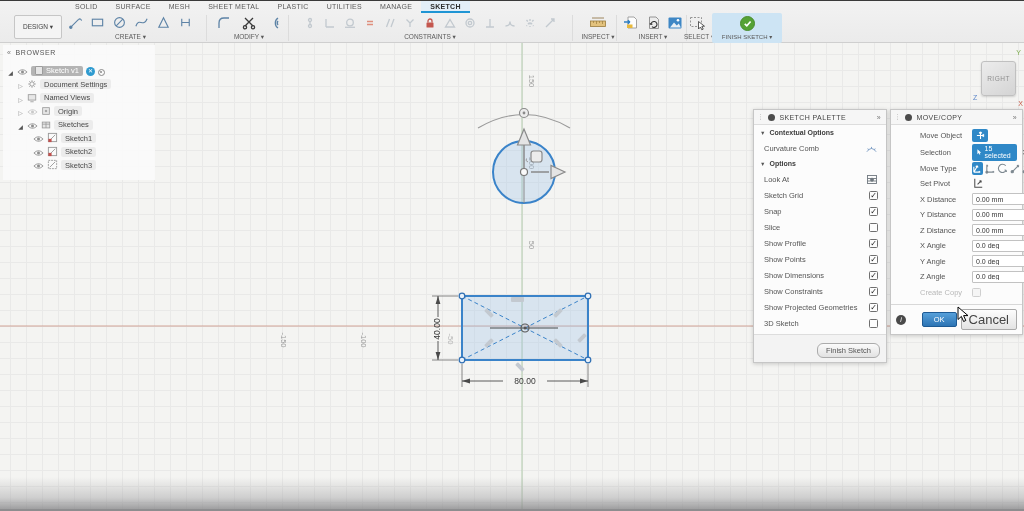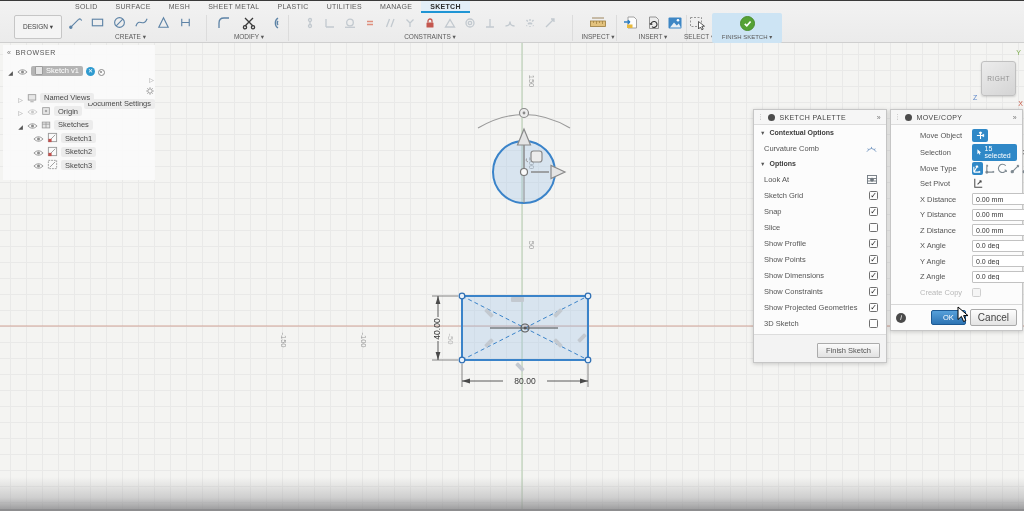--- a/index.html
+++ b/index.html
@@ -66,36 +66,36 @@
   .panel-header .chev { color:#777; font-size:7px; }
   .gear-dot { width:7px; height:7px; border-radius:50%; background:#4c4c4c; flex:none; }
 
   .sketch-palette { left:753px; top:108px; width:134px; }
   .sp-section { display:flex; align-items:center; gap:4px; height:15px; padding:0 6px; font-size:7px; font-weight:bold; color:#3d3d3d; }
   .sp-section .arr { font-size:5.5px; color:#555; }
   .sp-row { display:flex; align-items:center; height:16px; padding:0 8px 0 10px; font-size:7.5px; color:#555; }
   .sp-row .lbl { flex:1; white-space:nowrap; }
   .cb { width:9px; height:9px; border:1px solid #6f6f6f; border-radius:1.5px; background:#fdfdfd; font-size:8px; line-height:8px; color:#222; text-align:center; flex:none; }
   .sp-footer { border-top:1px solid #ddd; background:#f3f3f3; padding:4px 6px; text-align:right; margin-top:3px; }
-  .btn-gray { display:inline-block; font-size:7.5px; color:#555; padding:2px 8px; border:1px solid #ababab; border-radius:1px; background:linear-gradient(#fbfbfb,#e2e2e2); }
+  .btn-gray { display:inline-block; font-size:7.5px; color:#555; padding:2px 8px; border:1px solid #ababab; border-radius:6px; background:linear-gradient(#fbfbfb,#e2e2e2); }
 
   .move-copy { left:890px; top:108px; width:133px; }
   .mc-row { display:flex; align-items:center; min-height:15.5px; padding:0 6px 0 7px; font-size:7.5px; color:#555; }
   .mc-row .lbl { width:52px; flex:none; white-space:nowrap;margin-left:22px; }
   .mc-row .lbl.grayed { color:#b8b8b8; }
   .blue-btn { background:#2f88c7; border-radius:2px; color:#fff; display:inline-flex; align-items:center; justify-content:center; }
   .sel-pill { background:#2f88c7; border-radius:2px; color:#fff; font-size:7px; padding:1.5px 5px; display:inline-flex; align-items:center; gap:3px; }
   .x-clear { margin-left:5px; color:#555; font-size:7.5px; }
   .mt-btn { width:15px; height:13px; border-radius:2px; display:inline-flex; align-items:center; justify-content:center; color:#7d8890; margin-right:1.5px; }
   .mt-btn.active { background:#2f88c7; color:#fff; }
   .mc-input { width:62px; height:12px; border:1px solid #c2c2c2; border-radius:1px; background:#fff; font-size:7px; color:#333; padding:0 3px; font-family:"Liberation Sans",sans-serif; }
   .mc-footer { border-top:1px solid #d8d8d8; margin-top:4px; padding:4px 5px; display:flex; align-items:center; }
   .info-ic { width:10px; height:10px; border-radius:50%; background:#4a4a4a; color:#fff; font-size:7px; line-height:10px; text-align:center; font-style:italic; }
   .btn-ok { margin-left:auto; font-size:7.5px; color:#fff; padding:2px 11px; border:1px solid #1d5a94; border-radius:2px; background:linear-gradient(#56a0da,#2d74b4); }
-  .btn-cancel { margin-left:4px; font-size:10px; color:#444; padding:2px 7px; border:1px solid #a9a9a9; border-radius:2px; background:linear-gradient(#fdfdfd,#e3e3e3); }
+  .btn-cancel { margin-left:4px; font-size:13px; color:#444; padding:2px 7px; border:1px solid #a9a9a9; border-radius:2px; background:linear-gradient(#fdfdfd,#e3e3e3); }
 
   .cursor { position:absolute; left:957px; top:305px; z-index:60; }
 </style>
 </head>
 <body>
 
 <div class="screen">
 
   <div class="canvas-grid"></div>
 
@@ -404,21 +404,21 @@
             <circle cx="6" cy="4" r="1.2" fill="#8a8a8a"></circle>
           </svg>
         </span>
       <span class="chip selected">
           <span class="doc-ic"></span>
           <span>Sketch v1</span>
         </span>
       <span class="sync-ic">✕</span>
       <span class="radio-ic"></span>
     </div>
-    <div class="tree-row" style="padding-left:14px;flex-direction:column;">
+    <div class="tree-row" style="padding-left:14px;">
       <span class="tw">▷</span>
       <span class="micon">
           <svg width="10" height="10" viewBox="0 0 12 12" fill="none" stroke="#9a9a9a" stroke-width="1.1">
             <circle cx="6" cy="6" r="2.6"></circle>
             <path d="M6 1.5 V3 M6 9 V10.5 M1.5 6 H3 M9 6 H10.5 M2.8 2.8 L3.9 3.9 M8.1 8.1 L9.2 9.2 M9.2 2.8 L8.1 3.9 M3.9 8.1 L2.8 9.2"></path>
           </svg>
         </span>
       <span class="chip">Document Settings</span>
     </div>
     <div class="tree-row" style="padding-left:14px;">

